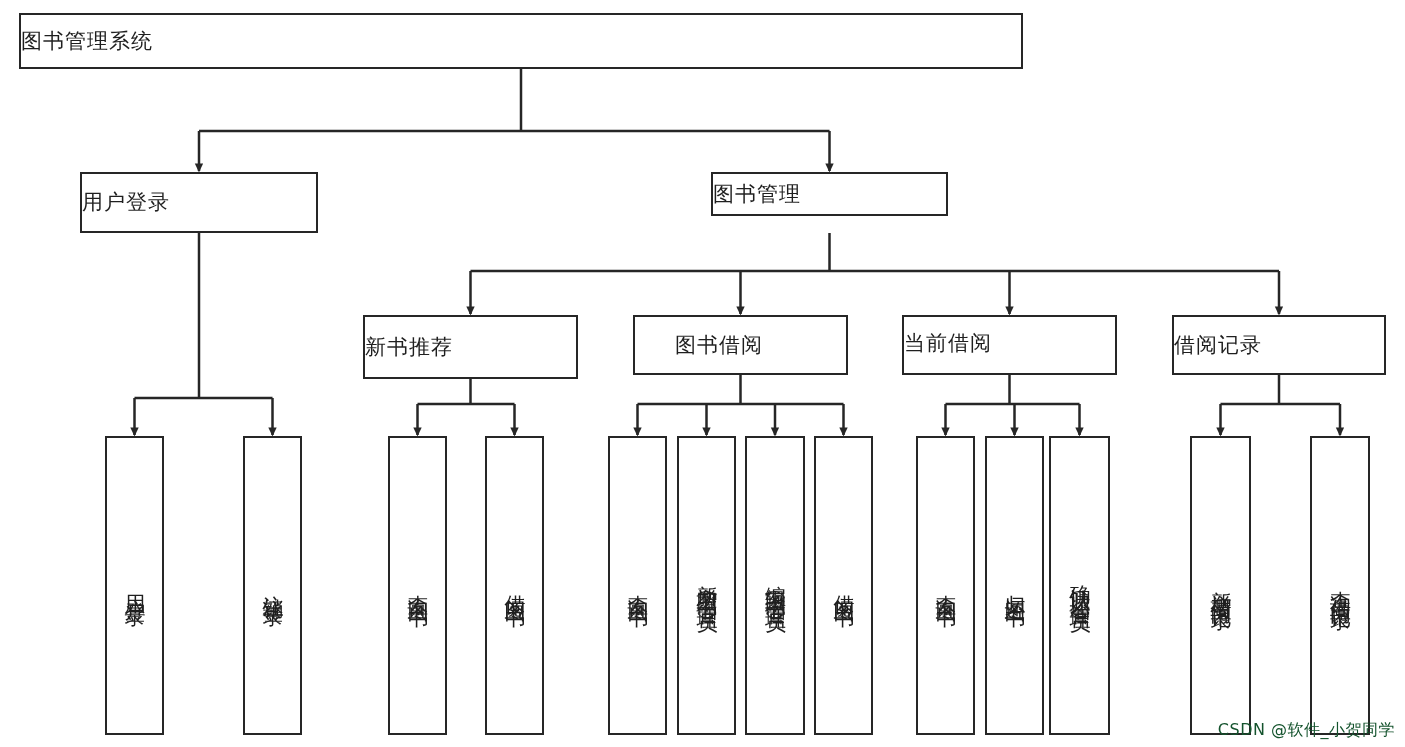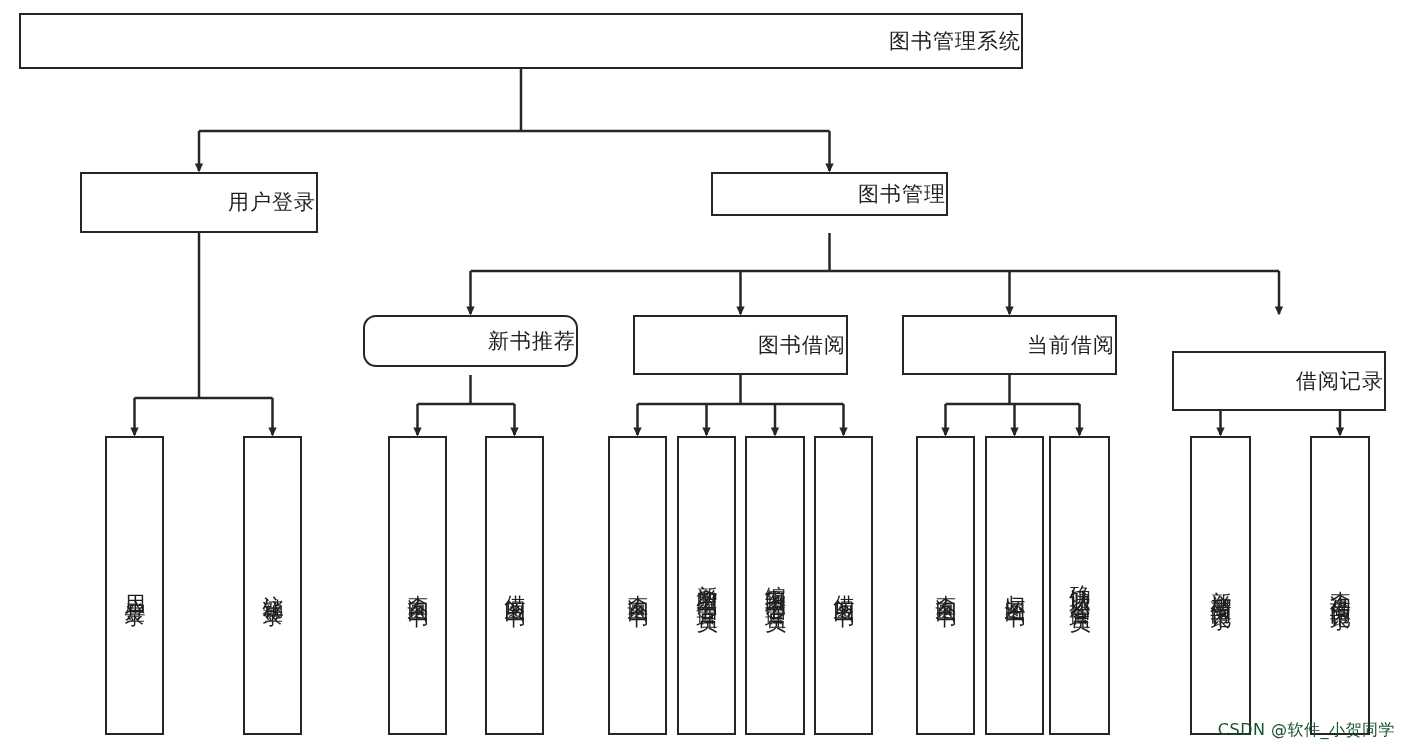--- a/index.html
+++ b/index.html
@@ -27,21 +27,21 @@
     height: 747px;
     pointer-events: none;
   }
   .node {
     position: absolute;
     box-sizing: border-box;
     border: 2.5px solid #262626;
     background: #ffffff;
     display: flex;
     align-items: center;
-    justify-content: flex-end;
+    justify-content: flex-start;
     z-index: 2;
   }
   .node-label {
     font-size: 21px;
     line-height: 1.15;
     color: #1f1f1f;
     letter-spacing: 1px;
     white-space: nowrap;
     text-align: center;
   }
@@ -122,30 +122,30 @@
   <div id="nodes-layer">
       <div class="node" style="left: 19px; top: 13px; width: 1004px; height: 56px;">
         <div class="node-label">图书管理系统</div>
       </div>
       <div class="node" style="left: 80px; top: 172px; width: 238px; height: 61px;">
         <div class="node-label">用户登录</div>
       </div>
       <div class="node" style="left: 711px; top: 172px; width: 237px; height: 44px;">
         <div class="node-label">图书管理</div>
       </div>
-      <div class="node" style="left: 363px; top: 315px; width: 215px; height: 52px; border-radius: 13px;">
+      <div class="node" style="left: 363px; top: 315px; width: 215px; height: 64px;">
         <div class="node-label">新书推荐</div>
       </div>
-      <div class="node" style="left: 633px; top: 315px; width: 215px; height: 60px;">
+      <div class="node" style="left: 633px; top: 315px; width: 215px; height: 60px; padding-left: 40px;">
         <div class="node-label">图书借阅</div>
       </div>
-      <div class="node" style="left: 902px; top: 315px; width: 215px; height: 60px;">
+      <div class="node" style="left: 902px; top: 315px; width: 215px; height: 60px; font-family: Liberation Mono, monospace;">
         <div class="node-label">当前借阅</div>
       </div>
-      <div class="node" style="left: 1172px; top: 315px; width: 214px; height: 60px; margin-top: 36px;">
+      <div class="node" style="left: 1172px; top: 315px; width: 214px; height: 60px;">
         <div class="node-label">借阅记录</div>
       </div>
       <div class="node vertical" style="left: 105px; top: 436px; width: 59px; height: 299px;">
         <div class="node-label">用户登录</div>
       </div>
       <div class="node vertical" style="left: 243px; top: 436px; width: 59px; height: 299px;">
         <div class="node-label">注销登录</div>
       </div>
       <div class="node vertical" style="left: 388px; top: 436px; width: 59px; height: 299px;">
         <div class="node-label">查询图书</div>

